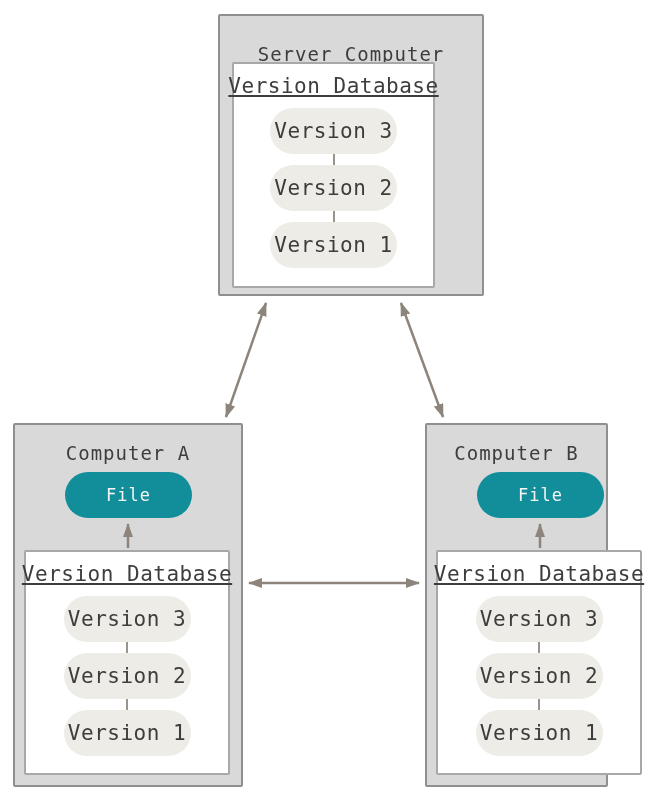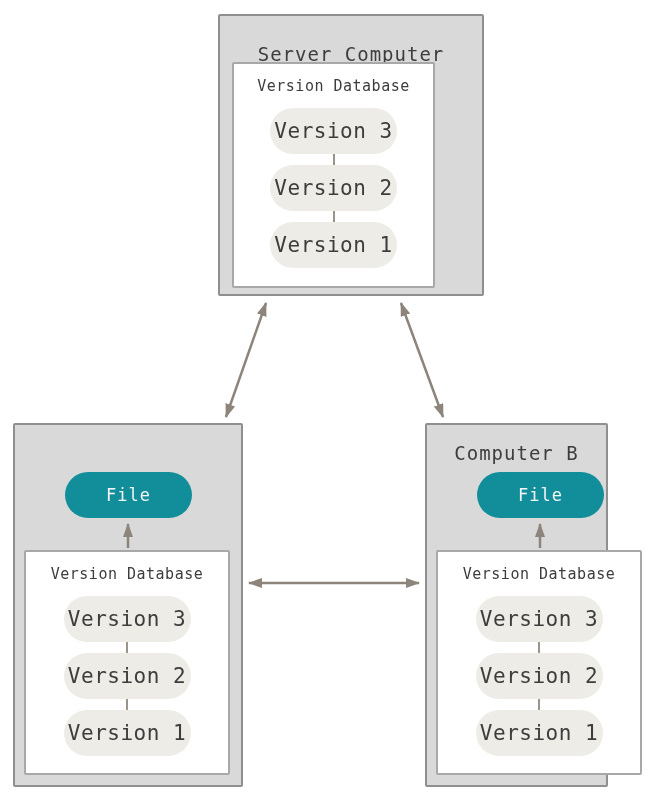--- a/index.html
+++ b/index.html
@@ -40,23 +40,24 @@
     box-sizing: border-box;
     display: flex;
     flex-direction: column;
     align-items: center;
   }
   .db-label {
     height: 44px;
     display: flex;
     align-items: center;
     color: var(--color-text);
-    font-size: 15px;
+    font-size: 21px;
     letter-spacing: 0.5px;
     white-space: nowrap;
+    text-decoration: underline;
   }
   .version-pill {
     width: 127px;
     height: 46px;
     border-radius: 23px;
     background: var(--color-pill_fill);
     color: var(--color-text);
     font-size: 21px;
     letter-spacing: 0.5px;
     display: flex;
@@ -110,20 +111,21 @@
       <div class="db-label">Version Database</div>
       <div class="version-pill">Version 3</div>
       <div class="pill-connector"></div>
       <div class="version-pill">Version 2</div>
       <div class="pill-connector"></div>
       <div class="version-pill">Version 1</div>
     </div>
   </div>
 
   <div class="node-box" style="left:13px; top:423px; width:230px; height:364px;">
+    <div class="node-title" style="top:17px;">Computer A</div>
     <div class="file-pill" style="left:50px; top:47px;">File</div>
     <div class="db-box" style="left:9px; top:125px; width:206px; height:225px;">
       <div class="db-label">Version Database</div>
       <div class="version-pill">Version 3</div>
       <div class="pill-connector"></div>
       <div class="version-pill">Version 2</div>
       <div class="pill-connector"></div>
       <div class="version-pill">Version 1</div>
     </div>
   </div>

